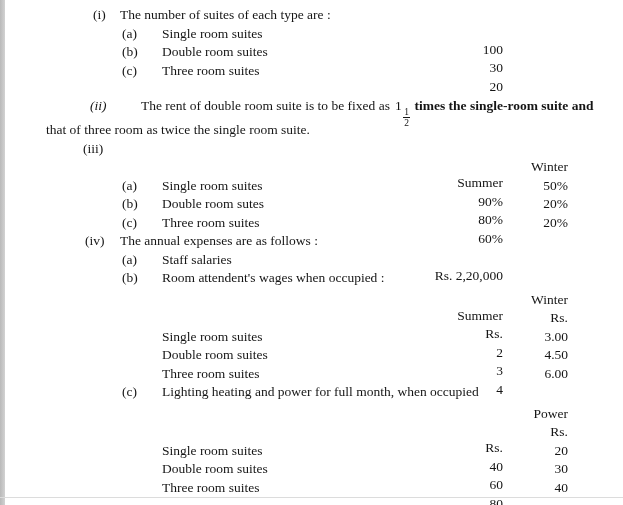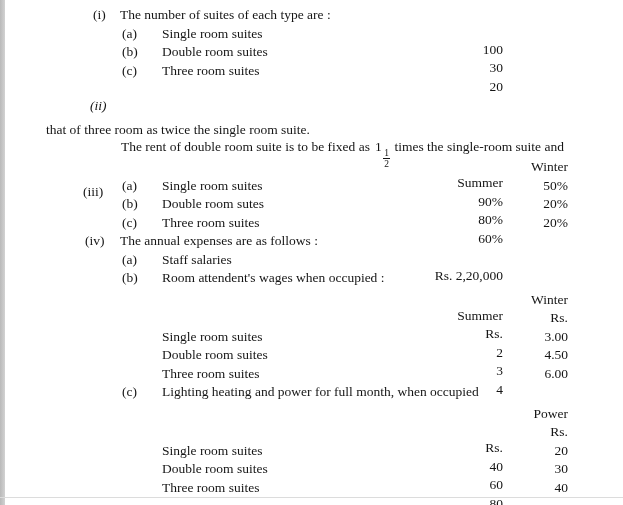--- a/index.html
+++ b/index.html
@@ -24,44 +24,44 @@
     border-top:1px solid #dcdcdc;
   }
   .line { position:relative; height:18.5px; }
   .line span { position:absolute; top:0; white-space:nowrap; }
   .line.tall { height:30px; margin-top:11px; line-height:30px; }
   .line.gap3 { margin-top:3px; }
 
   .m1   { left:86px; }
   .m1.mi   { left:93px; }
   .m1.mii  { left:90px;font-style:italic; }
-  .m1.miii { left:83px;margin-top:43px; }
+  .m1.miii { left:83px; }
   .m1.miv  { left:85px; }
   .t1   { left:120px; }
-  .t1.tii { left:121px;margin-top:41px; }
+  .t1.tii { left:141px; }
   .m2   { left:122px; }
   .t2   { left:162px; }
   .t0   { left:46px; }
   .c1   { left:413px; width:90px; text-align:right;margin-top:16px; }
   .c2   { left:500px; width:68px; text-align:right; }
 
   
   .sentence { display:inline; }
   .sentence .piece { position:static; display:inline; }
   .frac {
     display:inline-flex; position:static !important;
     flex-direction:column; align-items:center;
     font-size:9.5px; line-height:1.1;
     vertical-align:-0.5em;
     margin:0 3px 0 1px;
   }
   .frac span { position:static; }
   .frac .num { border-bottom:1px solid #151515; padding:0 1.5px; }
   .whole { margin-left:5px; }
-  .after-frac { margin-left:1px; }
+  .after-frac { margin-left:1px;font-weight:bold; }
 </style>
 </head>
 <body>
 
 <div class="page">
   <div class="scan-edge"></div>
 
   <div class="line">
     <span class="m1 mi">(i)</span>
     <span class="t1">The number of suites of each type are :</span>

